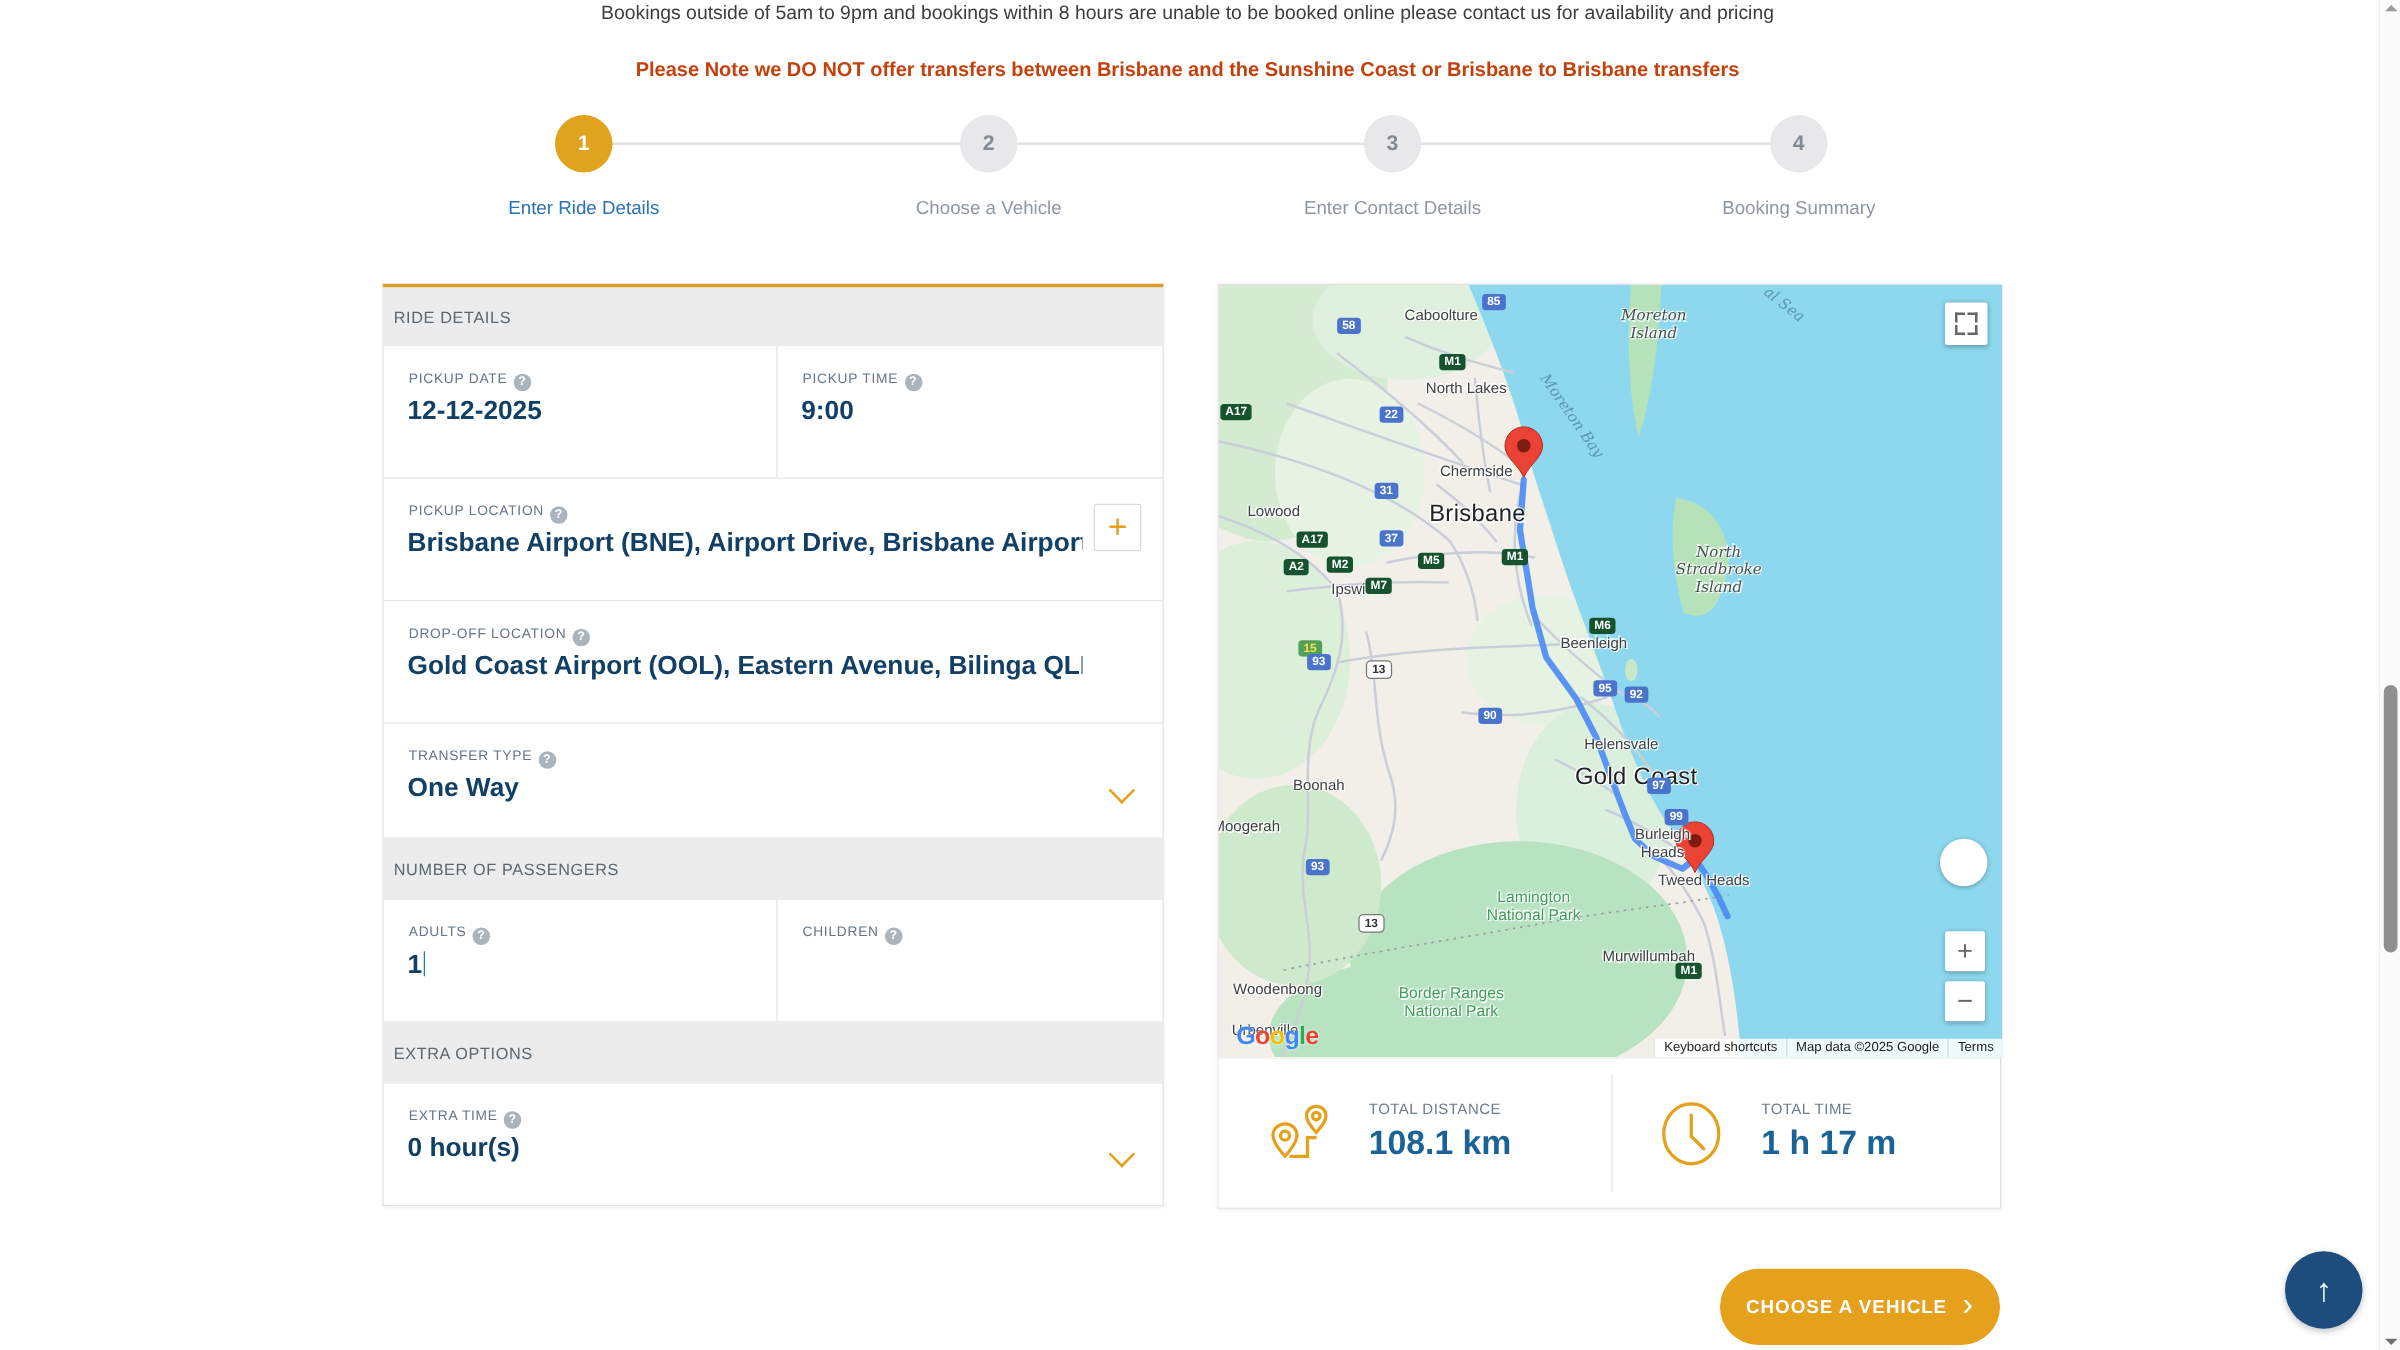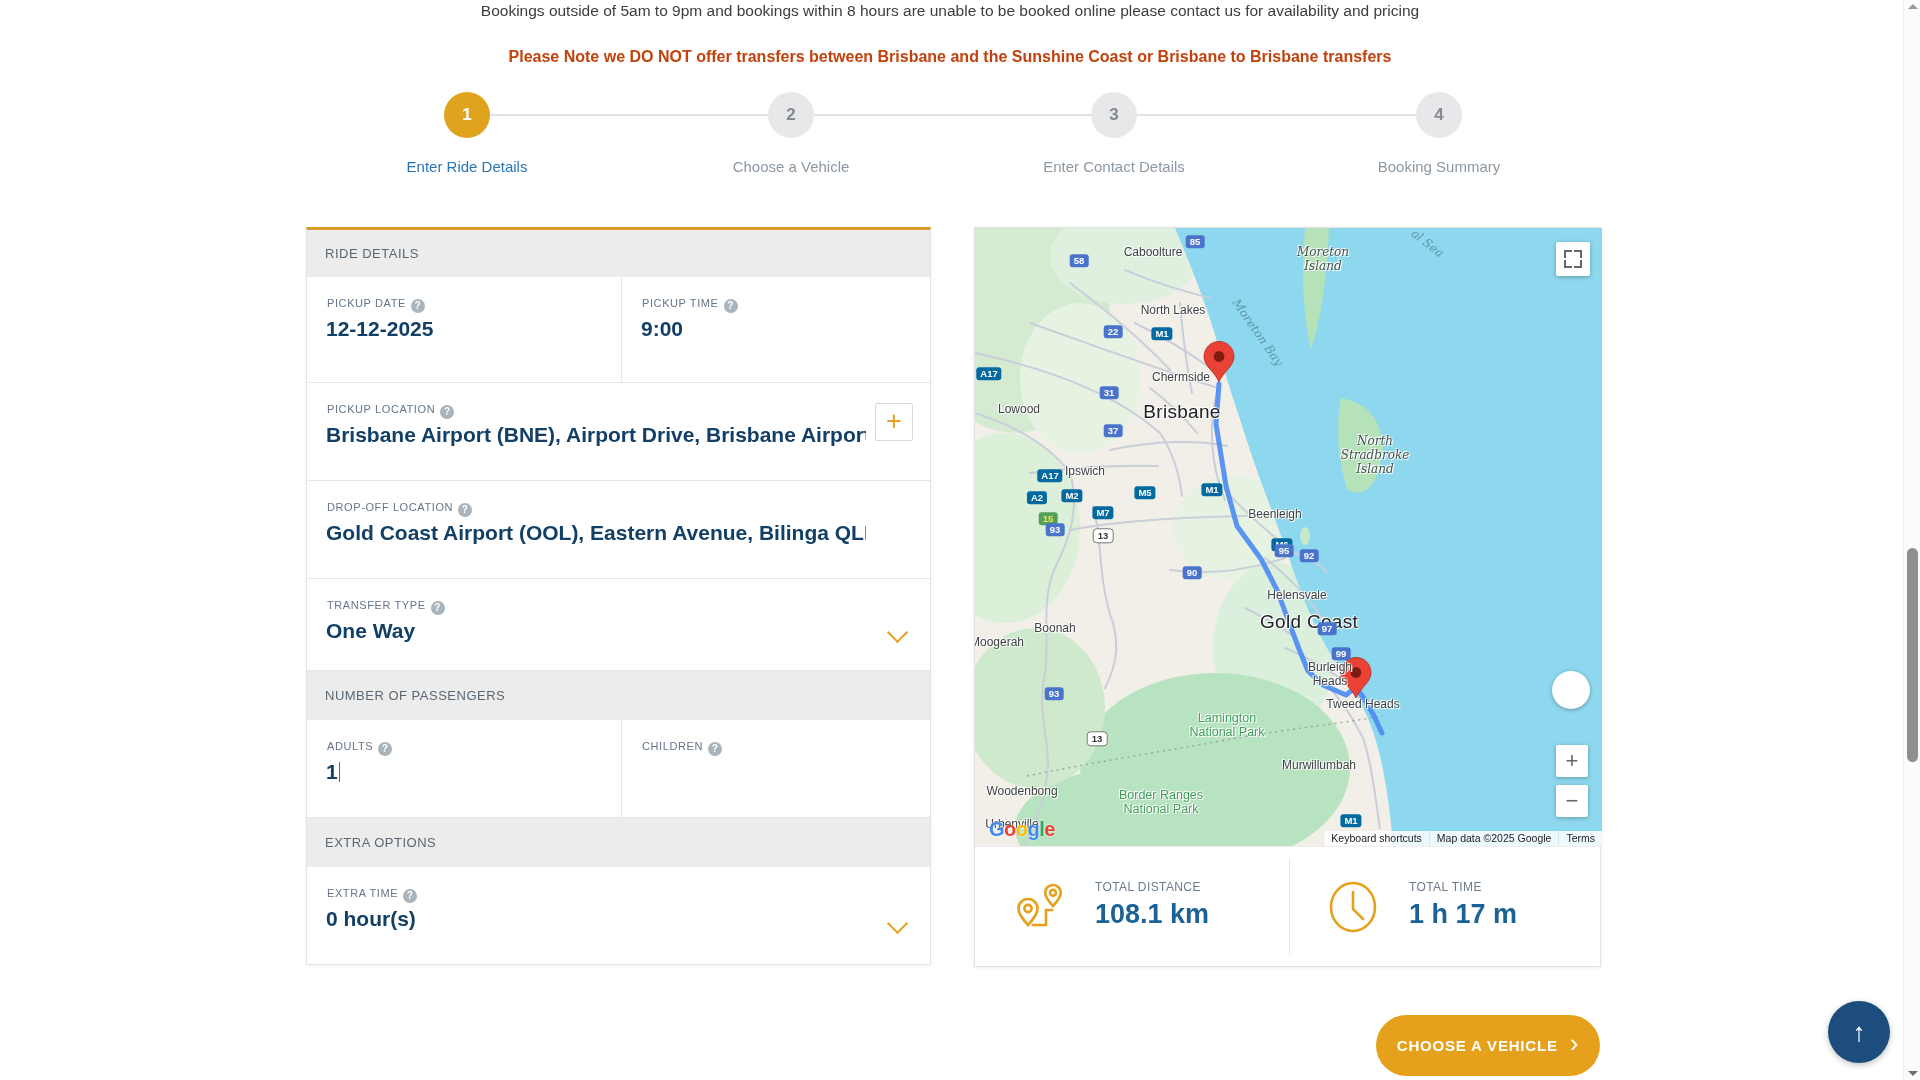--- a/index.html
+++ b/index.html
@@ -14,21 +14,21 @@
   .step-line{position:absolute;left:467px;top:114px;width:972px;height:2px;background:#e1e1e1;}
   .step-circle{position:absolute;width:46px;height:46px;border-radius:50%;background:#e8e8ea;color:#828b93;
     font-size:17px;font-weight:bold;display:flex;align-items:center;justify-content:center;top:92px;transform:translateX(-50%);}
   .step-circle.active{background:#e0a31e;color:#fff;}
   .step-label{position:absolute;top:158px;transform:translateX(-50%);font-size:15px;color:#8d98a3;white-space:nowrap;}
   .step-label.active{color:#2a74b4;}
 
   
   .form-panel{position:absolute;left:306px;top:227px;width:625px;height:738px;background:#fff;
     border:1px solid #e3e3e3;border-top:3px solid #d69b2c;box-shadow:0 1px 3px rgba(0,0,0,.06);}
-  .sec-header{position:absolute;left:0;width:623px;background:#ececec;display:flex;align-items:center;padding-left:18px;
+  .sec-header{position:absolute;left:0;width:623px;background:#ececec;display:flex;align-items:center;padding-left:8px;
     font-size:13px;letter-spacing:.5px;color:#5a6772;}
   .frow{position:absolute;left:0;width:623px;border-bottom:1px solid #e6e6e6;}
   .fcol-div{position:absolute;top:0;bottom:0;left:314px;width:1px;background:#e6e6e6;}
   .flabel{position:absolute;top:20px;left:20px;font-size:11px;letter-spacing:.6px;color:#64758a;white-space:nowrap;}
   .flabel .q{display:inline-block;width:14px;height:14px;border-radius:50%;background:#a9b4bc;color:#fff;
     font-size:10px;text-align:center;line-height:14px;margin-left:5px;vertical-align:-2px;font-weight:bold;}
   .fvalue{position:absolute;top:40px;left:19px;font-size:21px;font-weight:bold;color:#123f66;white-space:nowrap;}
   .fvalue.clip{max-width:540px;overflow:hidden;}
   .caret{display:inline-block;width:1.5px;height:20px;background:#2a74b4;vertical-align:-3px;margin-left:1px;}
   .plus-btn{position:absolute;right:17px;top:20px;width:38px;height:38px;background:#fff;border:1px solid #d9d9d9;
@@ -44,21 +44,21 @@
   .map svg{position:absolute;left:0;top:0;}
   .mlabel{position:absolute;transform:translate(-50%,-50%);white-space:pre-line;text-align:center;line-height:1.15;
     color:#3c4043;font-size:12px;text-shadow:0 0 2px #fff,0 0 2px #fff,1px 1px 0 #fff,-1px -1px 0 #fff;pointer-events:none;}
   .mlabel.city{font-size:19px;color:#202124;letter-spacing:.3px;}
   .mlabel.park{color:#3f9d5a;font-size:12.5px;}
   .mlabel.island{font-family:"DejaVu Serif",serif;font-style:italic;color:#41504a;}
   .mlabel.water{font-family:"DejaVu Serif",serif;font-style:italic;color:#5f96ab;text-shadow:none;}
   .shield{position:absolute;transform:translate(-50%,-50%);font-size:9.5px;font-weight:bold;padding:1.5px 4px;
     border-radius:3px;pointer-events:none;line-height:1.1;}
   .shield.b{background:#4a74cc;color:#fff;}
-  .shield.g{background:#0369a1;color:#fff;margin-top:44px;}
+  .shield.g{background:#14532d;color:#fff;}
   .shield.y{background:#53a05a;color:#f9e04a;}
   .shield.w{background:#fff;color:#333;border:1px solid #777;border-radius:4px;}
   .map-btn{position:absolute;background:#fff;box-shadow:0 1px 4px rgba(0,0,0,.3);cursor:pointer;}
   .fullscreen-btn{left:581px;top:14px;width:34px;height:34px;border-radius:2px;}
   .fs-corner{position:absolute;width:8px;height:8px;border:2px solid #666;}
   .fs-tl{left:8px;top:8px;border-right:none;border-bottom:none;}
   .fs-tr{right:8px;top:8px;border-left:none;border-bottom:none;}
   .fs-bl{left:8px;bottom:8px;border-right:none;border-top:none;}
   .fs-br{right:8px;bottom:8px;border-left:none;border-top:none;}
   .pan-btn{left:577px;top:443px;width:38px;height:38px;border-radius:50%;}
@@ -226,21 +226,21 @@
           <span class="mlabel city" style="left: 207px; top: 184px;">Brisbane</span>
           <span class="mlabel town" style="left: 44px; top: 182px;">Lowood</span>
           <span class="mlabel town" style="left: 110px; top: 244px;">Ipswich</span>
           <span class="mlabel island" style="left: 400px; top: 228px;">North
 Stradbroke
 Island</span>
           <span class="mlabel town" style="left: 300px; top: 287px;">Beenleigh</span>
           <span class="mlabel town" style="left: 322px; top: 368px;">Helensvale</span>
           <span class="mlabel city" style="left: 334px; top: 394px;">Gold Coast</span>
           <span class="mlabel town" style="left: 80px; top: 401px;">Boonah</span>
-          <span class="mlabel town" style="left: 22px; top: 415px;">Moogerah</span>
+          <span class="mlabel town" style="left: 22px; top: 434px;">Moogerah</span>
           <span class="mlabel town" style="left: 355px; top: 447px;">Burleigh
 Heads</span>
           <span class="mlabel town" style="left: 388px; top: 477px;">Tweed Heads</span>
           <span class="mlabel park" style="left: 252px; top: 497px;">Lamington
 National Park</span>
           <span class="mlabel town" style="left: 344px; top: 538px;">Murwillumbah</span>
           <span class="mlabel park" style="left: 186px; top: 574px;">Border Ranges
 National Park</span>
           <span class="mlabel town" style="left: 47px; top: 564px;">Woodenbong</span>
           <span class="mlabel town" style="left: 37px; top: 597px;">Urbenville</span>

